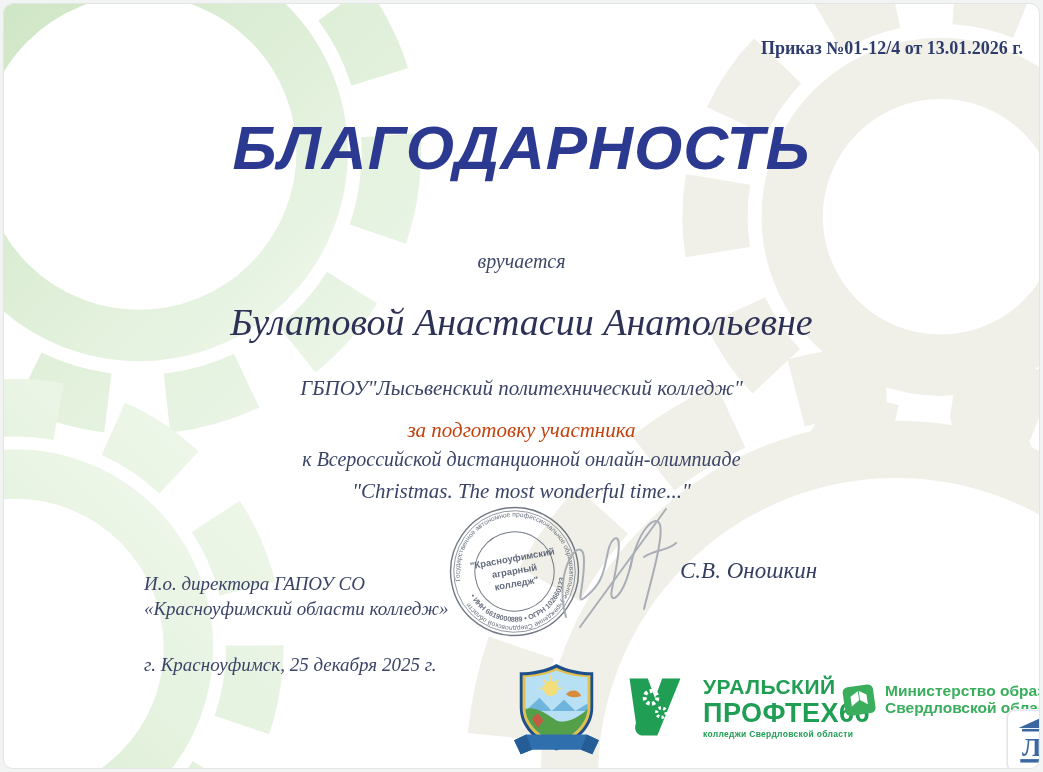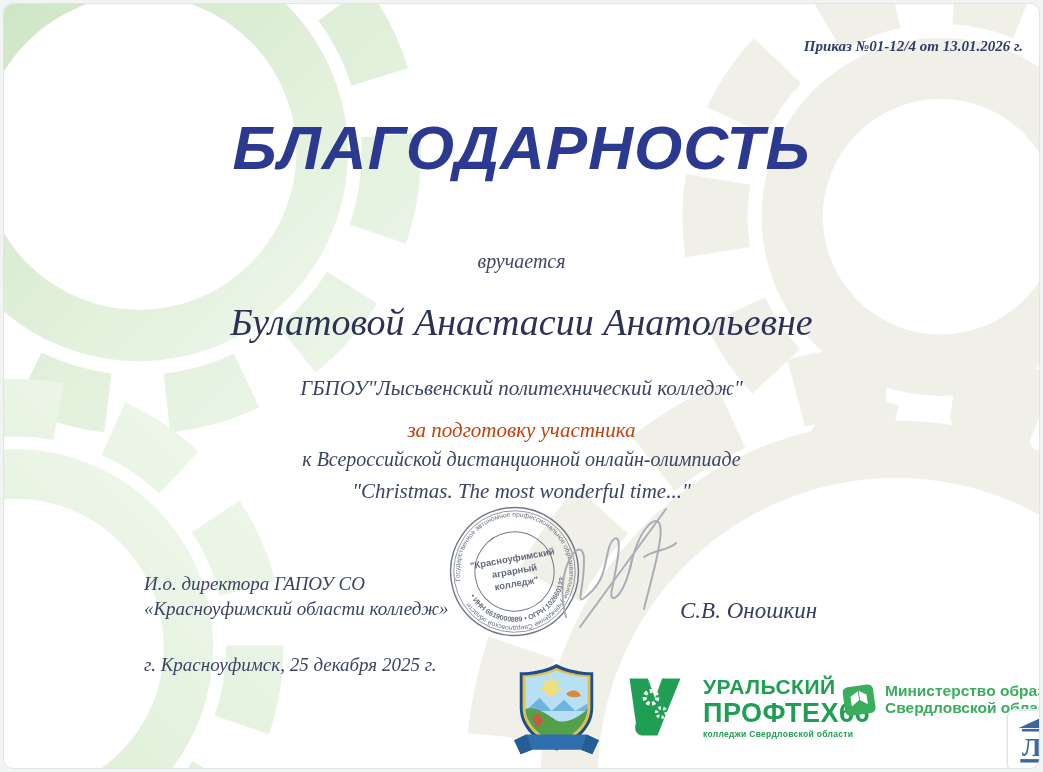--- a/index.html
+++ b/index.html
@@ -2,30 +2,30 @@
 <html><head>
 <meta charset="utf-8">
 <style>
   html,body{margin:0;padding:0;width:1043px;height:772px;overflow:hidden;background:#f2f3f3;}
   body{font-family:"Liberation Serif", serif;}
   .card{position:absolute;left:3px;top:3px;right:3px;bottom:3px;background:#ffffff;border:1px solid #e3e4e4;border-radius:10px;overflow:hidden;}
   .layer{position:absolute;left:0;top:0;width:100%;height:100%;}
   .abs{position:absolute;}
   .center{left:0;right:0;text-align:center;}
   .it{font-style:italic;}
-  .order-ref{top:34px;right:16px;font-size:15px;font-style:italic;font-weight:bold;color:#2e3c6b;}
+  .order-ref{top:34px;right:16px;font-size:18px;font-weight:bold;color:#2e3c6b;}
   .title{top:108px;font-family:"Liberation Sans",sans-serif;font-size:62px;line-height:72px;font-weight:800;font-style:italic;color:#2b3990;letter-spacing:1px;}
   .awarded{top:246px;font-size:20px;color:#3e4869;}
   .recipient{top:296px;font-size:38px;color:#2e3156;}
   .org{top:372px;font-size:21px;color:#3b4467;}
   .reason1{top:414px;font-size:21px;color:#c2410c;}
   .reason2{top:444px;font-size:20px;color:#3b4467;}
   .olymp{top:475px;font-size:21px;color:#3b4467;}
   .signer-block{left:140px;top:556px;font-size:19px;line-height:25px;font-style:italic;color:#3b4467;margin-top:11px;}
-  .signer-name{left:676px;top:594px;font-size:23px;font-style:italic;color:#343d62;}
+  .signer-name{left:676px;top:554px;font-size:23px;font-style:italic;color:#343d62;}
   .place-date{left:140px;top:650px;font-size:19px;font-style:italic;color:#3b4467;}
   .stamp{left:443px;top:500px;transform:rotate(-10deg);}
   .signature{left:540px;top:495px;}
   .crest{left:505px;top:658px;}
   .profteh{left:623px;top:672px;display:flex;align-items:flex-start;gap:20px;}
   .profteh-text{font-family:"Liberation Sans",sans-serif;color:#1f9e54;font-weight:bold;line-height:1;}
   .profteh-l1{font-size:21px;letter-spacing:.5px;}
   .profteh-l2{font-size:27px;margin-top:3px;letter-spacing:.5px;}
   .profteh-sub{font-size:8.5px;font-weight:bold;margin-top:3px;letter-spacing:.3px;}
   .ministry{left:838px;top:678px;display:flex;align-items:flex-start;gap:7px;width:300px;}

